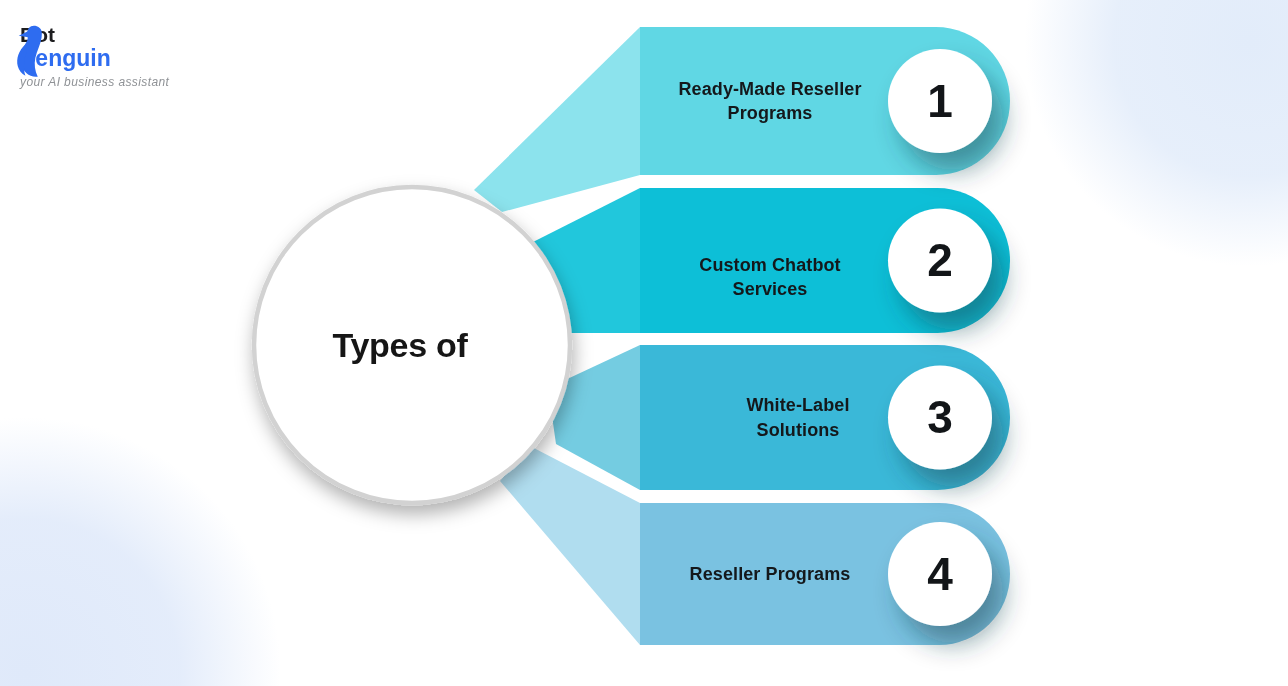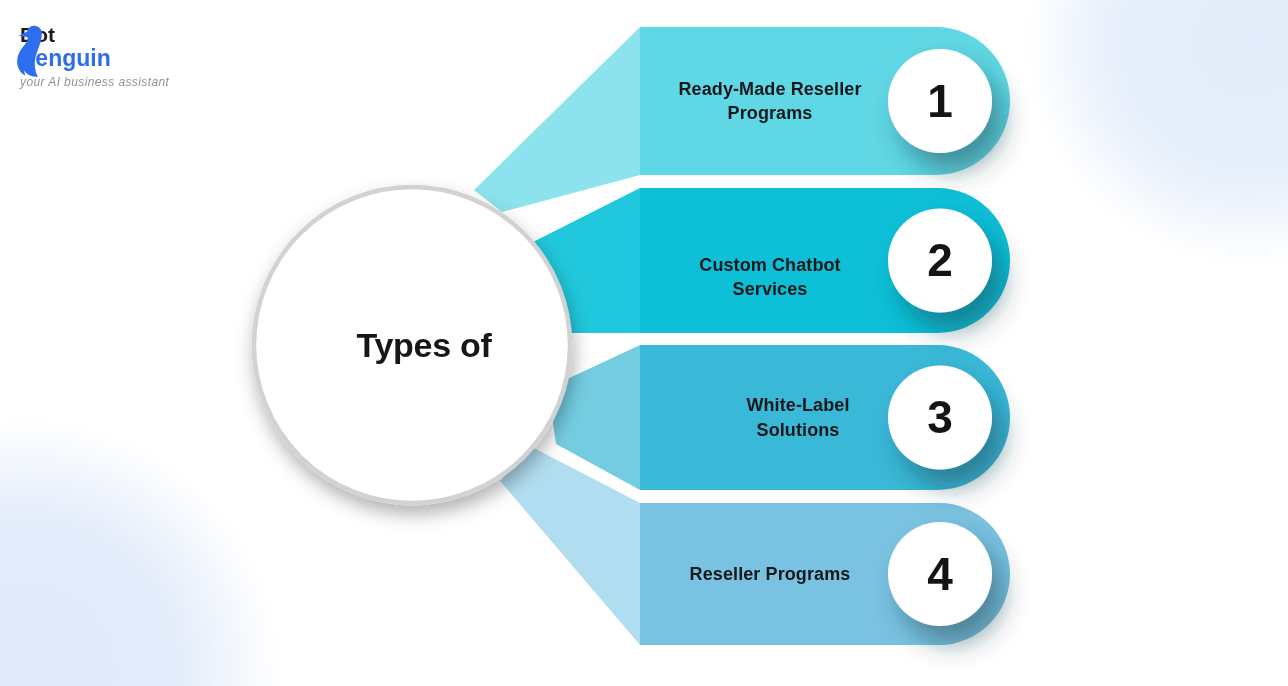--- a/index.html
+++ b/index.html
@@ -75,21 +75,21 @@
       <path fill="#2e6cf0" d="M15 7 L5 12 L15 13.5 Z"></path>
       <path fill="#2e6cf0" d="M12 21 C5 27 2 36 4 44 C5 48 8 52 12 54 C9.5 46 10.5 37 13 30 C14 26.5 14 23.5 12 21 Z"></path>
     </svg>
     <div class="logo-text">
       <span class="logo-bot">Bot</span>
       <span class="logo-penguin">Penguin</span>
       <span class="logo-tagline">your AI business assistant</span>
     </div>
   </div>
 
-  <div class="overlay center-title" style="left:266px;top:187px;width:316px;height:316px;">
+  <div class="overlay center-title" style="left:242px;top:187px;width:316px;height:316px;">
     <div>Types of</div>
   </div>
 
   <div class="overlay banner-label" style="left:648px;top:27px;width:244px;height:148px;">
     <div>Ready-Made Reseller</div>
     <div>Programs</div>
   </div>
   <div class="overlay banner-label" style="left:648px;top:188px;width:244px;height:178px;">
     <div>Custom Chatbot</div>
     <div>Services</div>

